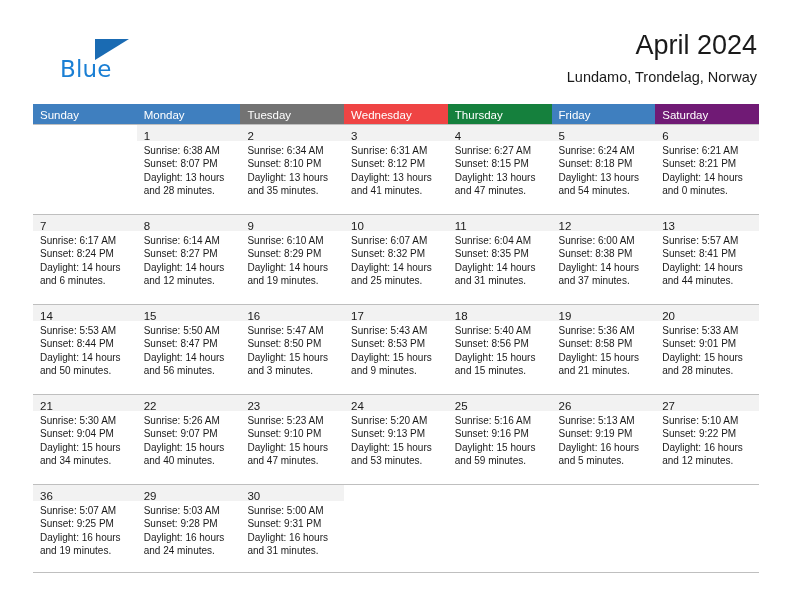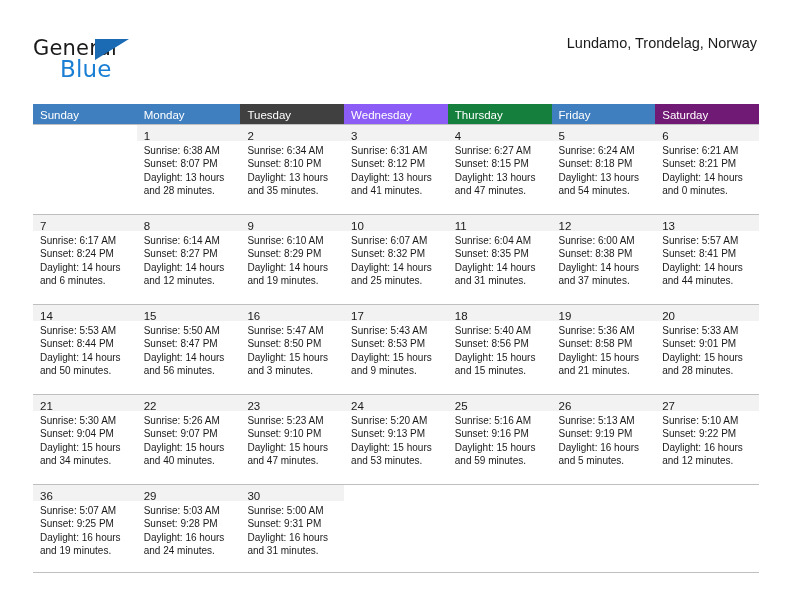--- a/index.html
+++ b/index.html
@@ -150,36 +150,36 @@
     background: #bfbfbf;
   }
 </style>
 </head>
 <body>
 
 <div class="page">
 
   <div class="header">
     <div class="logo">
-      <span class="logo-general">General</span>
       <span class="logo-triangle" style="border-left-color: rgb(26, 107, 179);"></span>
       <span class="logo-blue" style="color: rgb(26, 127, 212);">Blue</span>
     </div>
     <div class="title-block">
+      <div class="cal-title">April 2024</div>
       <div class="cal-subtitle">Lundamo, Trondelag, Norway</div>
     </div>
   </div>
 
   <table class="calendar">
     <thead>
       <tr>
         <th style="background: rgb(63, 127, 191);">Sunday</th>
         <th style="background: rgb(63, 127, 191);">Monday</th>
-        <th style="background: #404040;">Tuesday</th>
-        <th style="background: #8b5cf6; margin-top: 39px;">Wednesday</th>
+        <th style="background: #737373;">Tuesday</th>
+        <th style="background: #ef4444; margin-top: 39px;">Wednesday</th>
         <th style="background: #15803d;">Thursday</th>
         <th style="background: rgb(63, 127, 191);">Friday</th>
         <th style="background: #701a75;">Saturday</th>
       </tr>
     </thead>
     <tbody>
         <tr>
           <td>
             <div class="cell empty">
               <div class="daynum-bar"><span class="daynum"></span></div>

